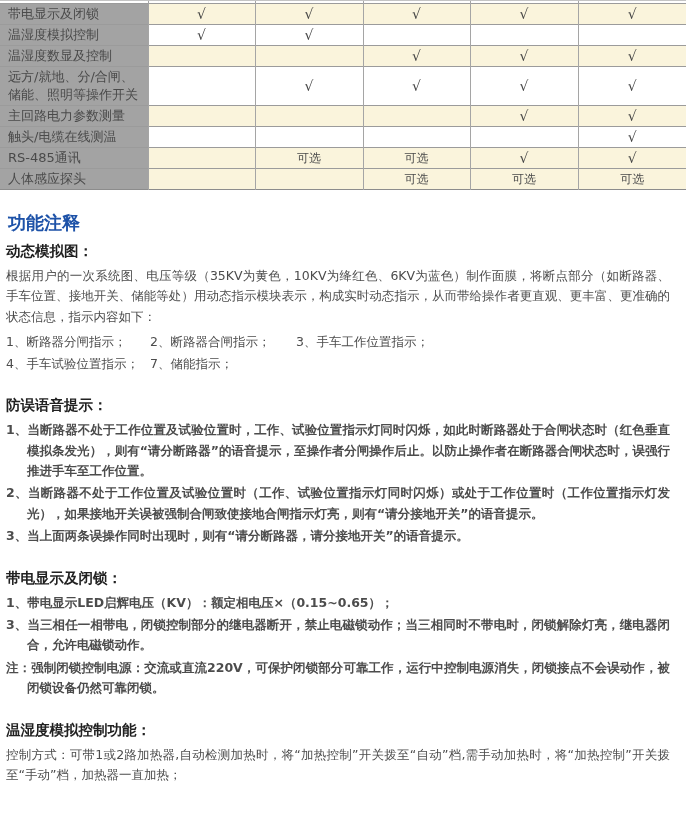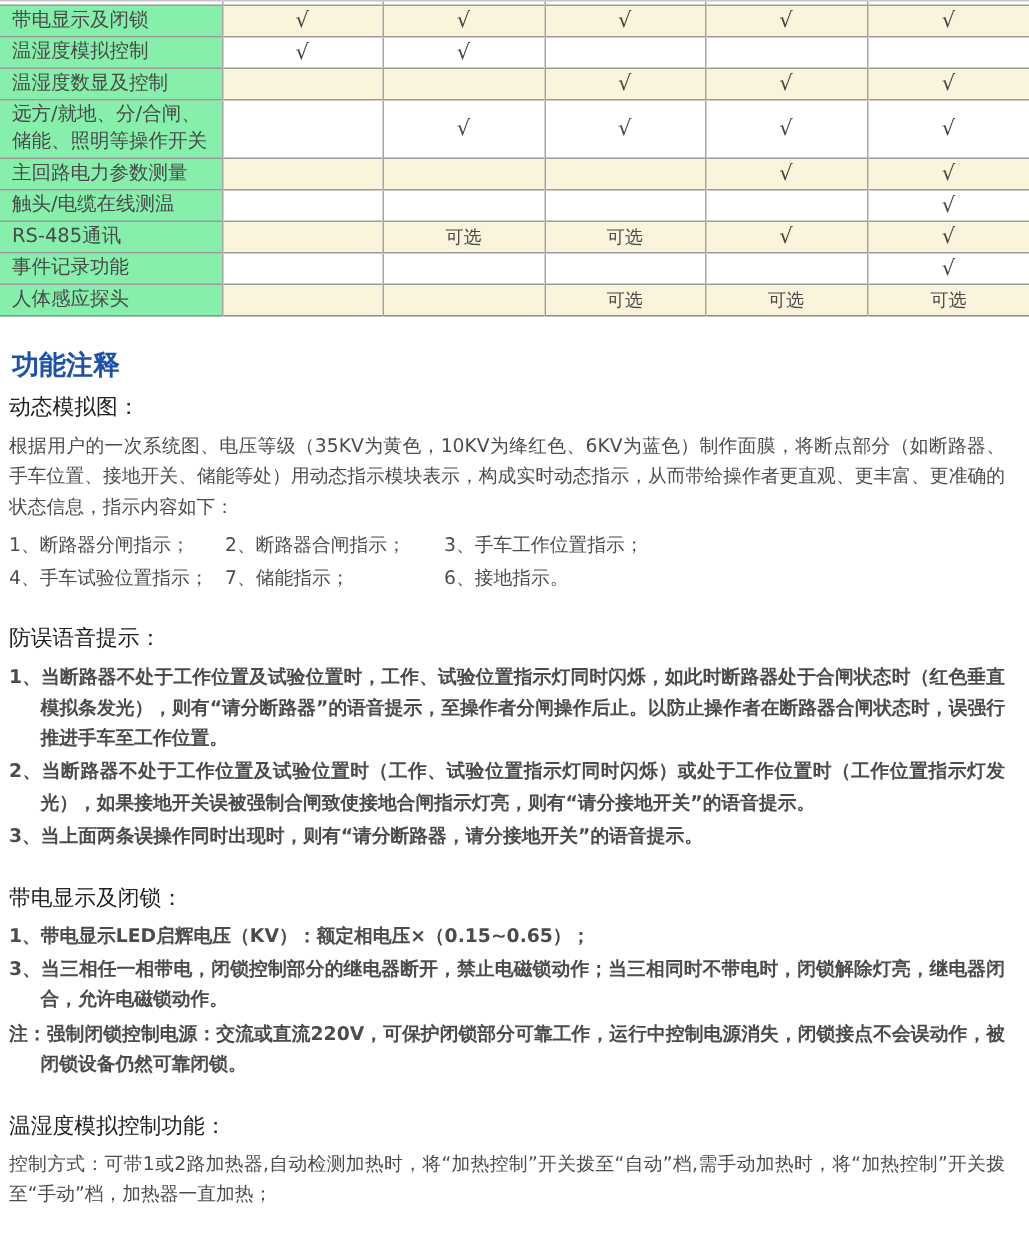--- a/index.html
+++ b/index.html
@@ -21,34 +21,34 @@
     border-bottom:1px solid #8c8c8c;
   }
   .feature-table td{
     border-top:1px solid var(--border-gray);
     font-size:13px;color:#4a4a4a;height:20px;
     vertical-align:middle;padding:0;
   }
   .feature-table td + td{border-left:1px solid var(--vline-gray);}
   .feature-table tr.partial td{border-top:1px solid #c4c4c4;height:3px;}
   .feature-table td.lbl{
-    text-align:left;padding:1px 4px 1px 8px;background:#86efac;line-height:18px;
+    text-align:left;padding:1px 4px 1px 8px;background:#a3a3a3;line-height:18px;
   }
   .feature-table td.cell{text-align:center;}
   .feature-table td.shade{background:var(--row-shade);}
   .feature-table td.check{font-size:14px;color:#454545;}
   .feature-table td.opt{font-size:12px;color:#4a4a4a;}
   
   .content{padding:0 16px 0 6px;}
   h2.main-heading{
     font-size:18px;font-weight:bold;color:var(--heading-blue);
     margin:22px 0 0 2px;line-height:22px;
   }
   h3.subheading{
-    font-size:14.5px;font-weight:normal;color:#212121;
+    font-size:14.5px;font-weight:bold;color:#212121;
     margin:23px 0 7px 0;line-height:16px;
   }
   .section:first-child h3.subheading{margin-top:9px;}
   p.body{
     font-size:12.5px;line-height:20.4px;margin:0;color:var(--text-gray);
     text-align:justify;
   }
   p.hang{padding-left:21px;text-indent:-21px;margin-bottom:2px;font-weight:bold;}
   .grid{
     display:grid;grid-template-columns:144px 146px auto;
@@ -128,28 +128,20 @@
         </tr>
         <tr>
           <td class="lbl">RS-485通讯</td>
           <td class="cell shade"></td>
           <td class="cell shade opt">可选</td>
           <td class="cell shade opt">可选</td>
           <td class="cell shade check">√</td>
           <td class="cell shade check">√</td>
         </tr>
         <tr>
-          <td class="lbl">事件记录功能</td>
-          <td class="cell"></td>
-          <td class="cell"></td>
-          <td class="cell"></td>
-          <td class="cell"></td>
-          <td class="cell check">√</td>
-        </tr>
-        <tr>
           <td class="lbl">人体感应探头</td>
           <td class="cell shade"></td>
           <td class="cell shade"></td>
           <td class="cell shade opt">可选</td>
           <td class="cell shade opt">可选</td>
           <td class="cell shade opt">可选</td>
         </tr>
       </tbody>
   </table>
 
@@ -158,21 +150,20 @@
     <div id="sections">
         <div class="section">
           <h3 class="subheading">动态模拟图：</h3>
           <p class="body">根据用户的一次系统图、电压等级（35KV为黄色，10KV为绛红色、6KV为蓝色）制作面膜，将断点部分（如断路器、手车位置、接地开关、储能等处）用动态指示模块表示，构成实时动态指示，从而带给操作者更直观、更丰富、更准确的状态信息，指示内容如下：</p>
           <div class="grid">
             <span>1、断路器分闸指示；</span>
             <span>2、断路器合闸指示；</span>
             <span>3、手车工作位置指示；</span>
             <span>4、手车试验位置指示；</span>
             <span>7、储能指示；</span>
-            <span>6、接地指示。</span>
           </div>
         </div>
         <div class="section">
           <h3 class="subheading">防误语音提示：</h3>
           <p class="body hang">1、当断路器不处于工作位置及试验位置时，工作、试验位置指示灯同时闪烁，如此时断路器处于合闸状态时（红色垂直模拟条发光），则有“请分断路器”的语音提示，至操作者分闸操作后止。以防止操作者在断路器合闸状态时，误强行推进手车至工作位置。</p>
           <p class="body hang">2、当断路器不处于工作位置及试验位置时（工作、试验位置指示灯同时闪烁）或处于工作位置时（工作位置指示灯发光），如果接地开关误被强制合闸致使接地合闸指示灯亮，则有“请分接地开关”的语音提示。</p>
           <p class="body hang">3、当上面两条误操作同时出现时，则有“请分断路器，请分接地开关”的语音提示。</p>
         </div>
         <div class="section">
           <h3 class="subheading">带电显示及闭锁：</h3>

